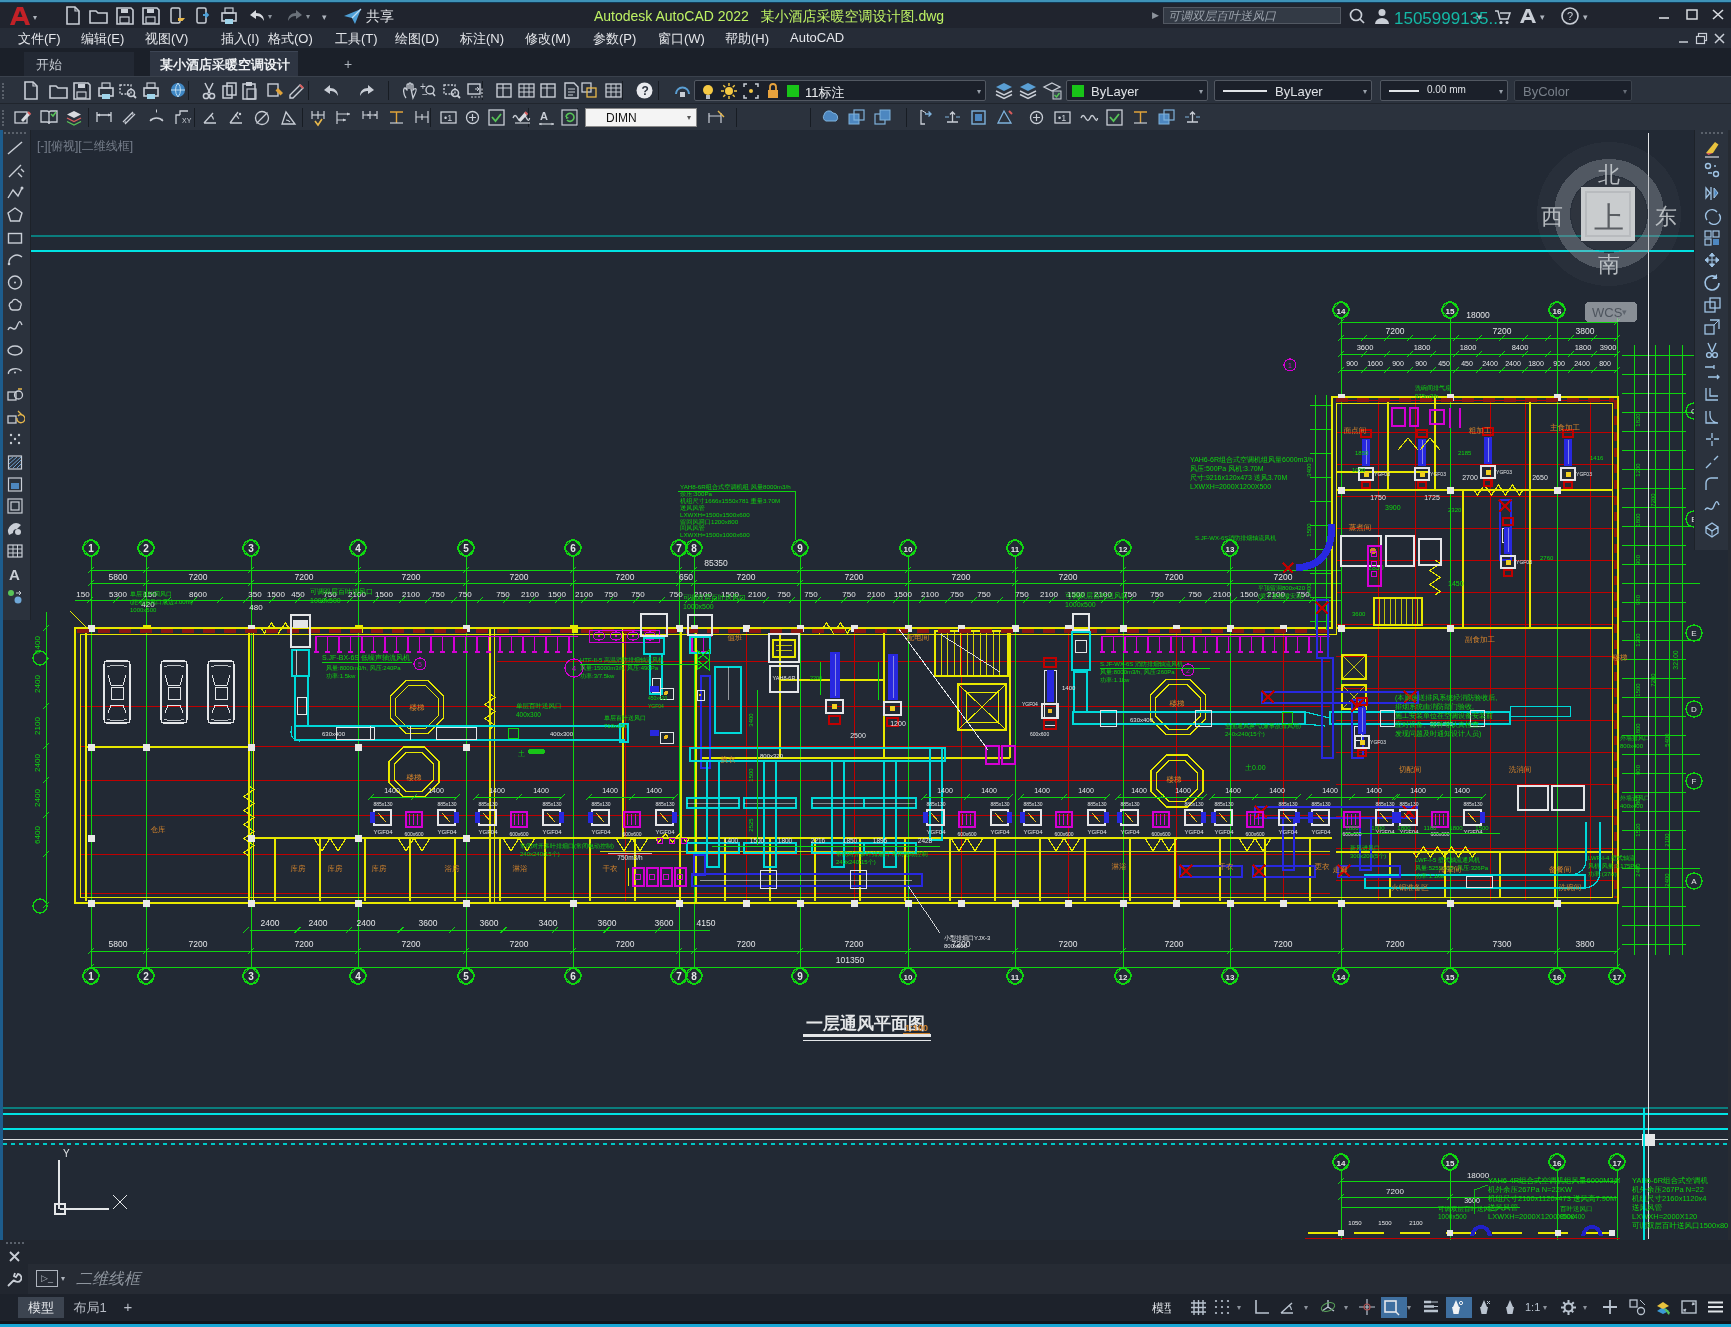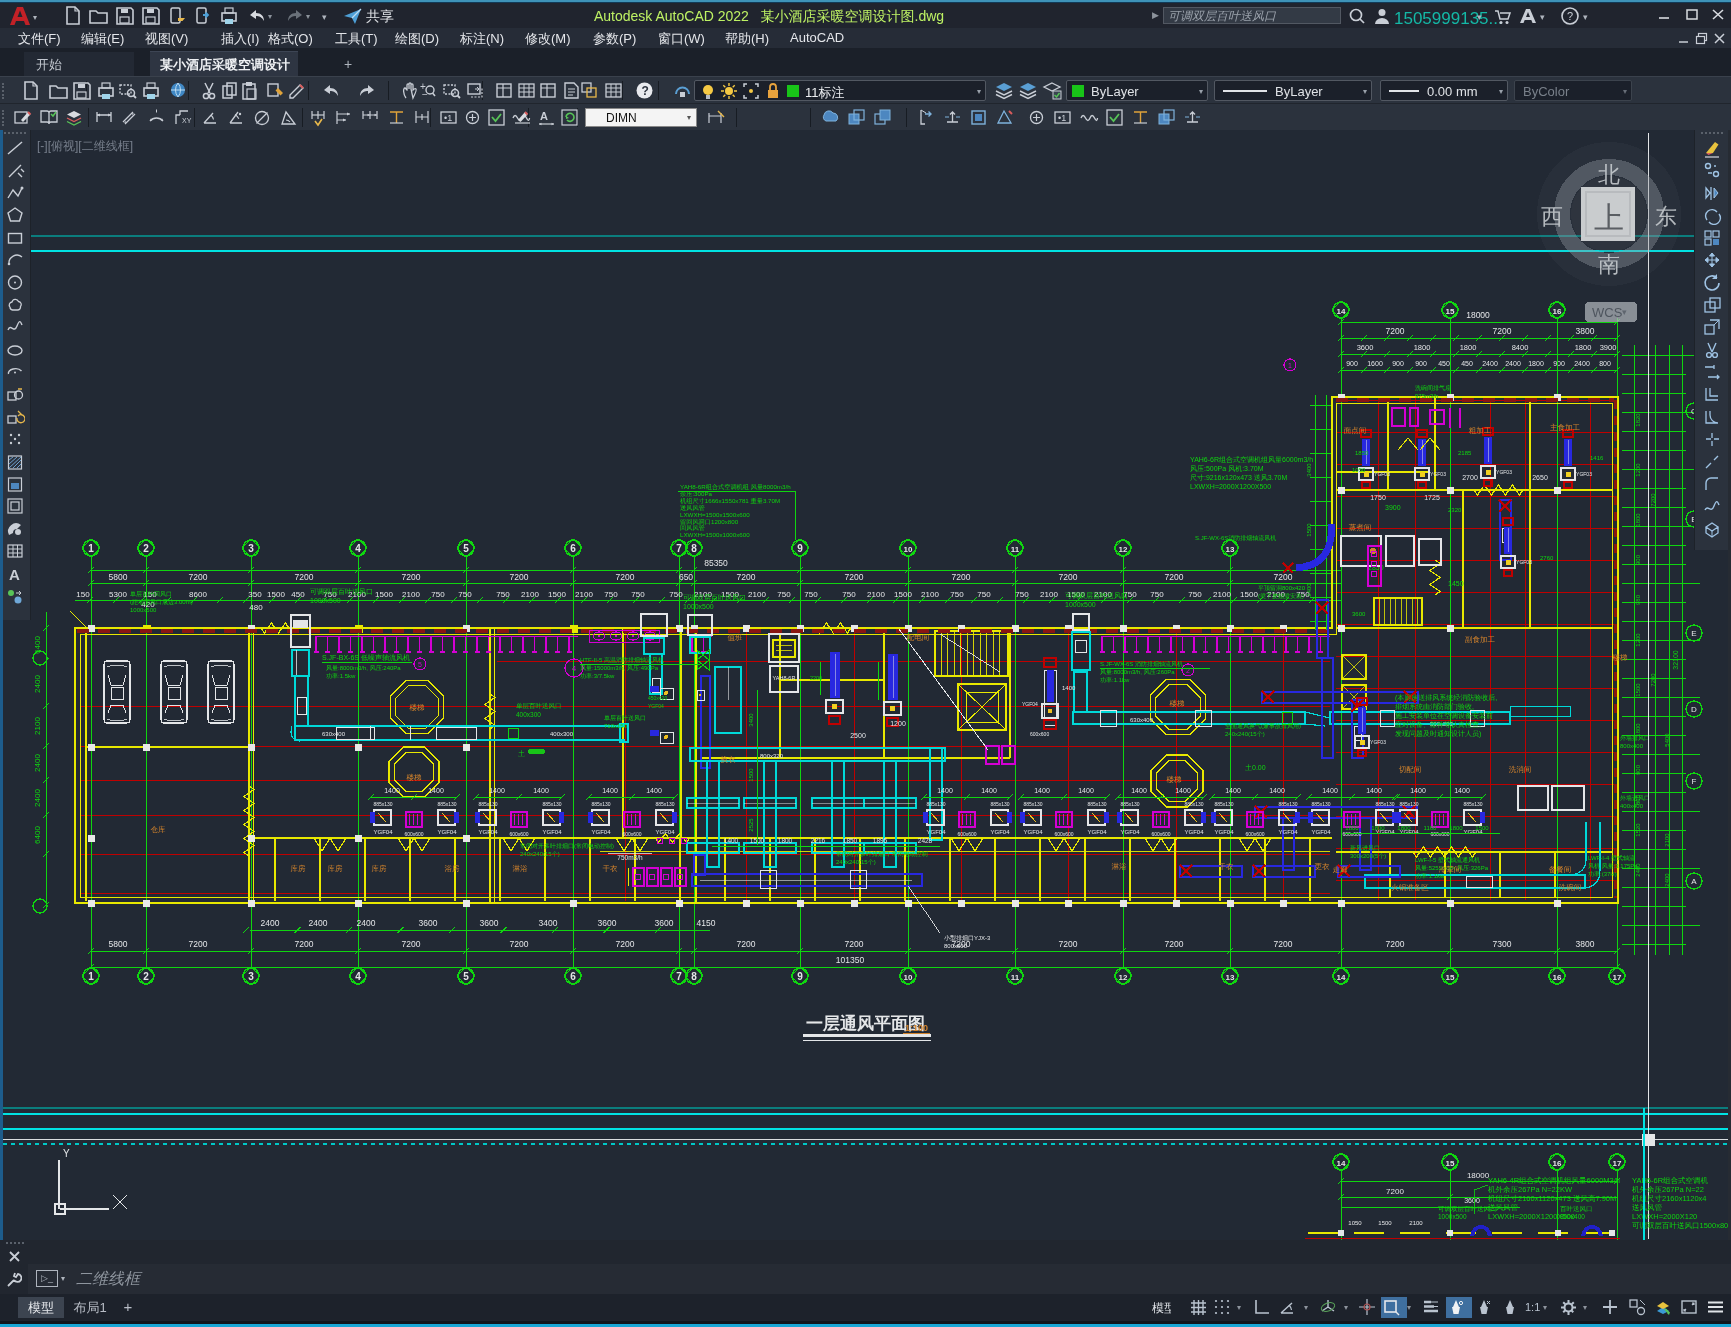--- a/index.html
+++ b/index.html
@@ -421,21 +421,21 @@
         <span style="position:absolute;left:24px;top:3px;font-size:13px">ByLayer</span>
         <span style="position:absolute;right:4px;top:6px;font-size:8px;color:#9aa1ab">▾</span>
       </div>
       <div class="combo" style="left:1214px;top:3px;width:158px">
         <span style="position:absolute;left:8px;top:9px;width:44px;height:1.5px;background:#e0e3e7"></span>
         <span style="position:absolute;left:60px;top:3px;font-size:13px">ByLayer</span>
         <span style="position:absolute;right:4px;top:6px;font-size:8px;color:#9aa1ab">▾</span>
       </div>
       <div class="combo" style="left:1380px;top:3px;width:128px">
         <span style="position:absolute;left:8px;top:9px;width:30px;height:1.5px;background:#e0e3e7"></span>
-        <span style="position:absolute;left:46px;top:3px;font-size:13px">0.00 mm</span>
+        <span style="position:absolute;left:46px;top:3px;font-size:10px">0.00 mm</span>
         <span style="position:absolute;right:4px;top:6px;font-size:8px;color:#9aa1ab">▾</span>
       </div>
       <div class="combo" style="left:1514px;top:3px;width:118px;border-color:#3c434d">
         <span style="position:absolute;left:8px;top:3px;font-size:13px;color:#79808a">ByColor</span>
         <span style="position:absolute;right:4px;top:6px;font-size:8px;color:#666d77">▾</span>
       </div>
     </div>
   <div class="abs" id="rowB">
       <div class="abs" style="left:2px;top:6px;width:6px;height:16px;border-left:2px dotted #5a616b"></div>
       <div class="abs" style="left:88px;top:4px;width:1px;height:19px;background:#171c23"></div>

